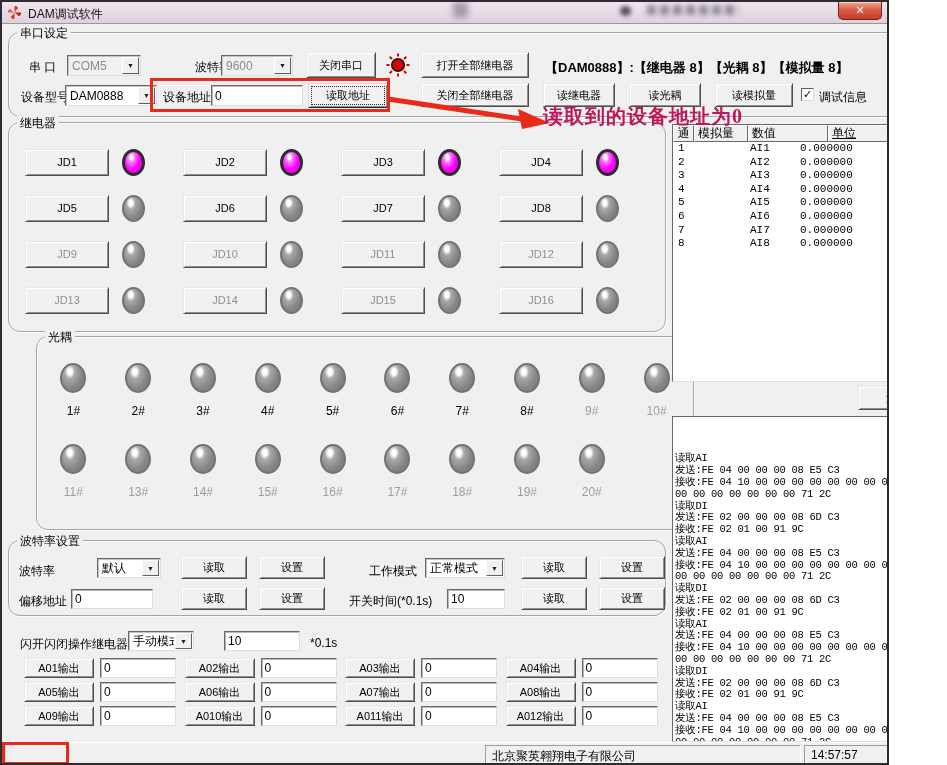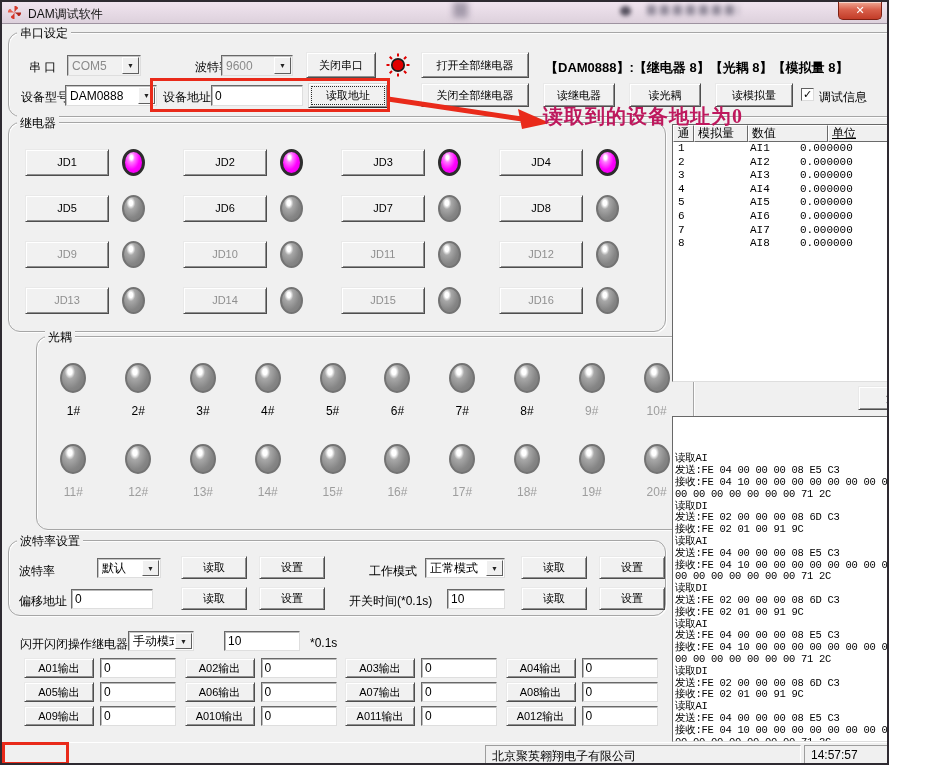--- a/index.html
+++ b/index.html
@@ -326,24 +326,20 @@
         <div class="opto-cell">
           <span class="led opto-led"></span>
           <span class="opto-label dim">10#</span>
         </div>
 
         <div class="opto-cell">
           <span class="led opto-led"></span>
           <span class="opto-label dim">11#</span>
         </div>
 
-        <div class="opto-cell">
-          <span class="led opto-led"></span>
-          <span class="opto-label dim">12#</span>
-        </div>
 
         <div class="opto-cell">
           <span class="led opto-led"></span>
           <span class="opto-label dim">13#</span>
         </div>
 
         <div class="opto-cell">
           <span class="led opto-led"></span>
           <span class="opto-label dim">14#</span>
         </div>

